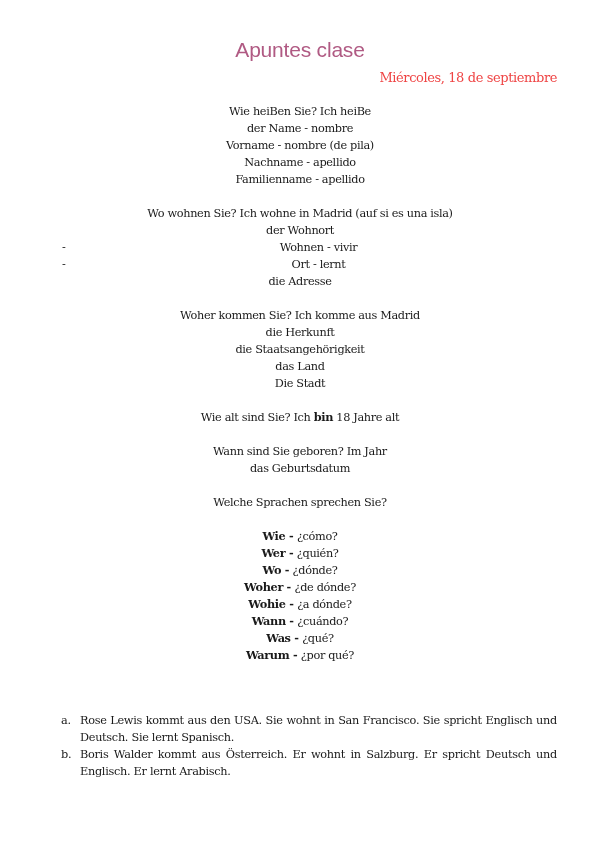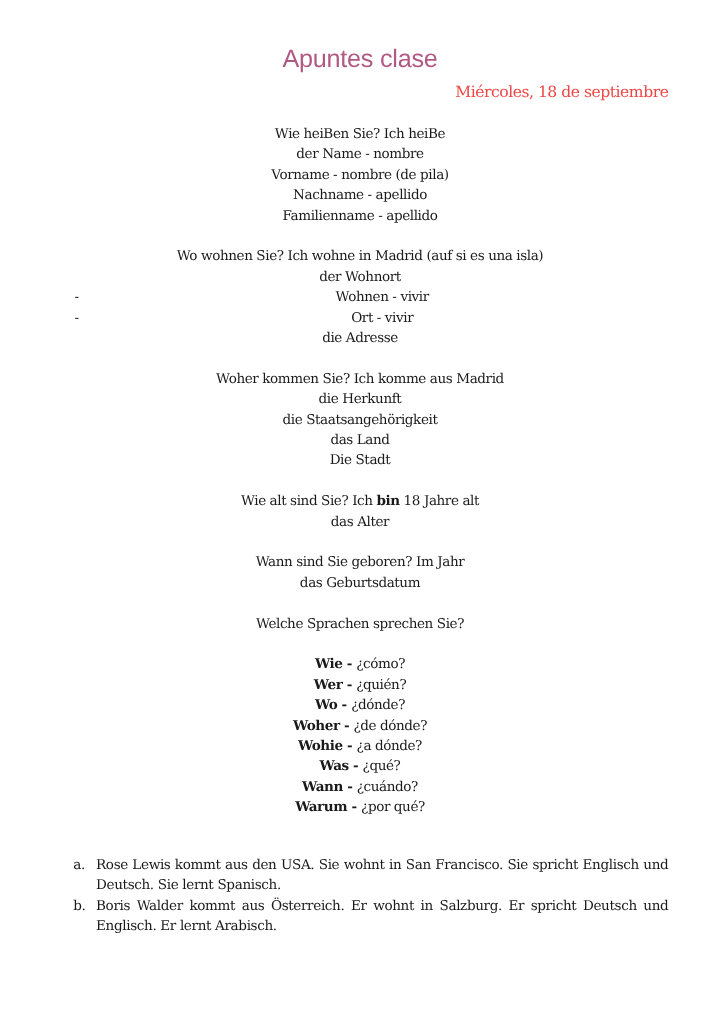--- a/index.html
+++ b/index.html
@@ -40,50 +40,49 @@
     <div class="gap"></div>
 
     <div class="line">Wo wohnen Sie? Ich wohne in Madrid (auf si es una isla)</div>
     <div class="line">der Wohnort</div>
     <div class="line dash-item">
       <span class="dash">-</span>
       <span>Wohnen - vivir</span>
     </div>
     <div class="line dash-item">
       <span class="dash">-</span>
-      <span>Ort - vivir</span>
+      <span>Ort - lernt</span>
     </div>
     <div class="line">die Adresse</div>
     <div class="gap"></div>
 
     <div class="line">Woher kommen Sie? Ich komme aus Madrid</div>
     <div class="line">die Herkunft</div>
     <div class="line">die Staatsangehörigkeit</div>
     <div class="line">das Land</div>
     <div class="line">Die Stadt</div>
     <div class="gap"></div>
 
     <div class="line"><span>Wie alt sind Sie? Ich </span><b>bin</b><span> 18 Jahre alt</span></div>
-    <div class="line">das Alter</div>
     <div class="gap"></div>
 
     <div class="line">Wann sind Sie geboren? Im Jahr</div>
     <div class="line">das Geburtsdatum</div>
     <div class="gap"></div>
 
     <div class="line">Welche Sprachen sprechen Sie?</div>
     <div class="gap"></div>
 
     <div class="line"><span class="qword">Wie</span><b> - </b><span>¿cómo?</span></div>
     <div class="line"><span class="qword">Wer</span><b> - </b><span>¿quién?</span></div>
     <div class="line"><span class="qword">Wo</span><b> - </b><span>¿dónde?</span></div>
     <div class="line"><span class="qword">Woher</span><b> - </b><span>¿de dónde?</span></div>
     <div class="line"><span class="qword">Wohie</span><b> - </b><span>¿a dónde?</span></div>
+    <div class="line"><span class="qword">Wann</span><b> - </b><span>¿cuándo?</span></div>
     <div class="line"><span class="qword">Was</span><b> - </b><span>¿qué?</span></div>
-    <div class="line"><span class="qword">Wann</span><b> - </b><span>¿cuándo?</span></div>
     <div class="line"><span class="qword">Warum</span><b> - </b><span>¿por qué?</span></div>
   </div>
 
   <div class="list">
     <div class="list-item">
       <span class="marker">a.</span>
       <span>Rose Lewis kommt aus den USA. Sie wohnt in San Francisco. Sie spricht Englisch und Deutsch. Sie lernt Spanisch.</span>
     </div>
     <div class="list-item">
       <span class="marker">b.</span>

